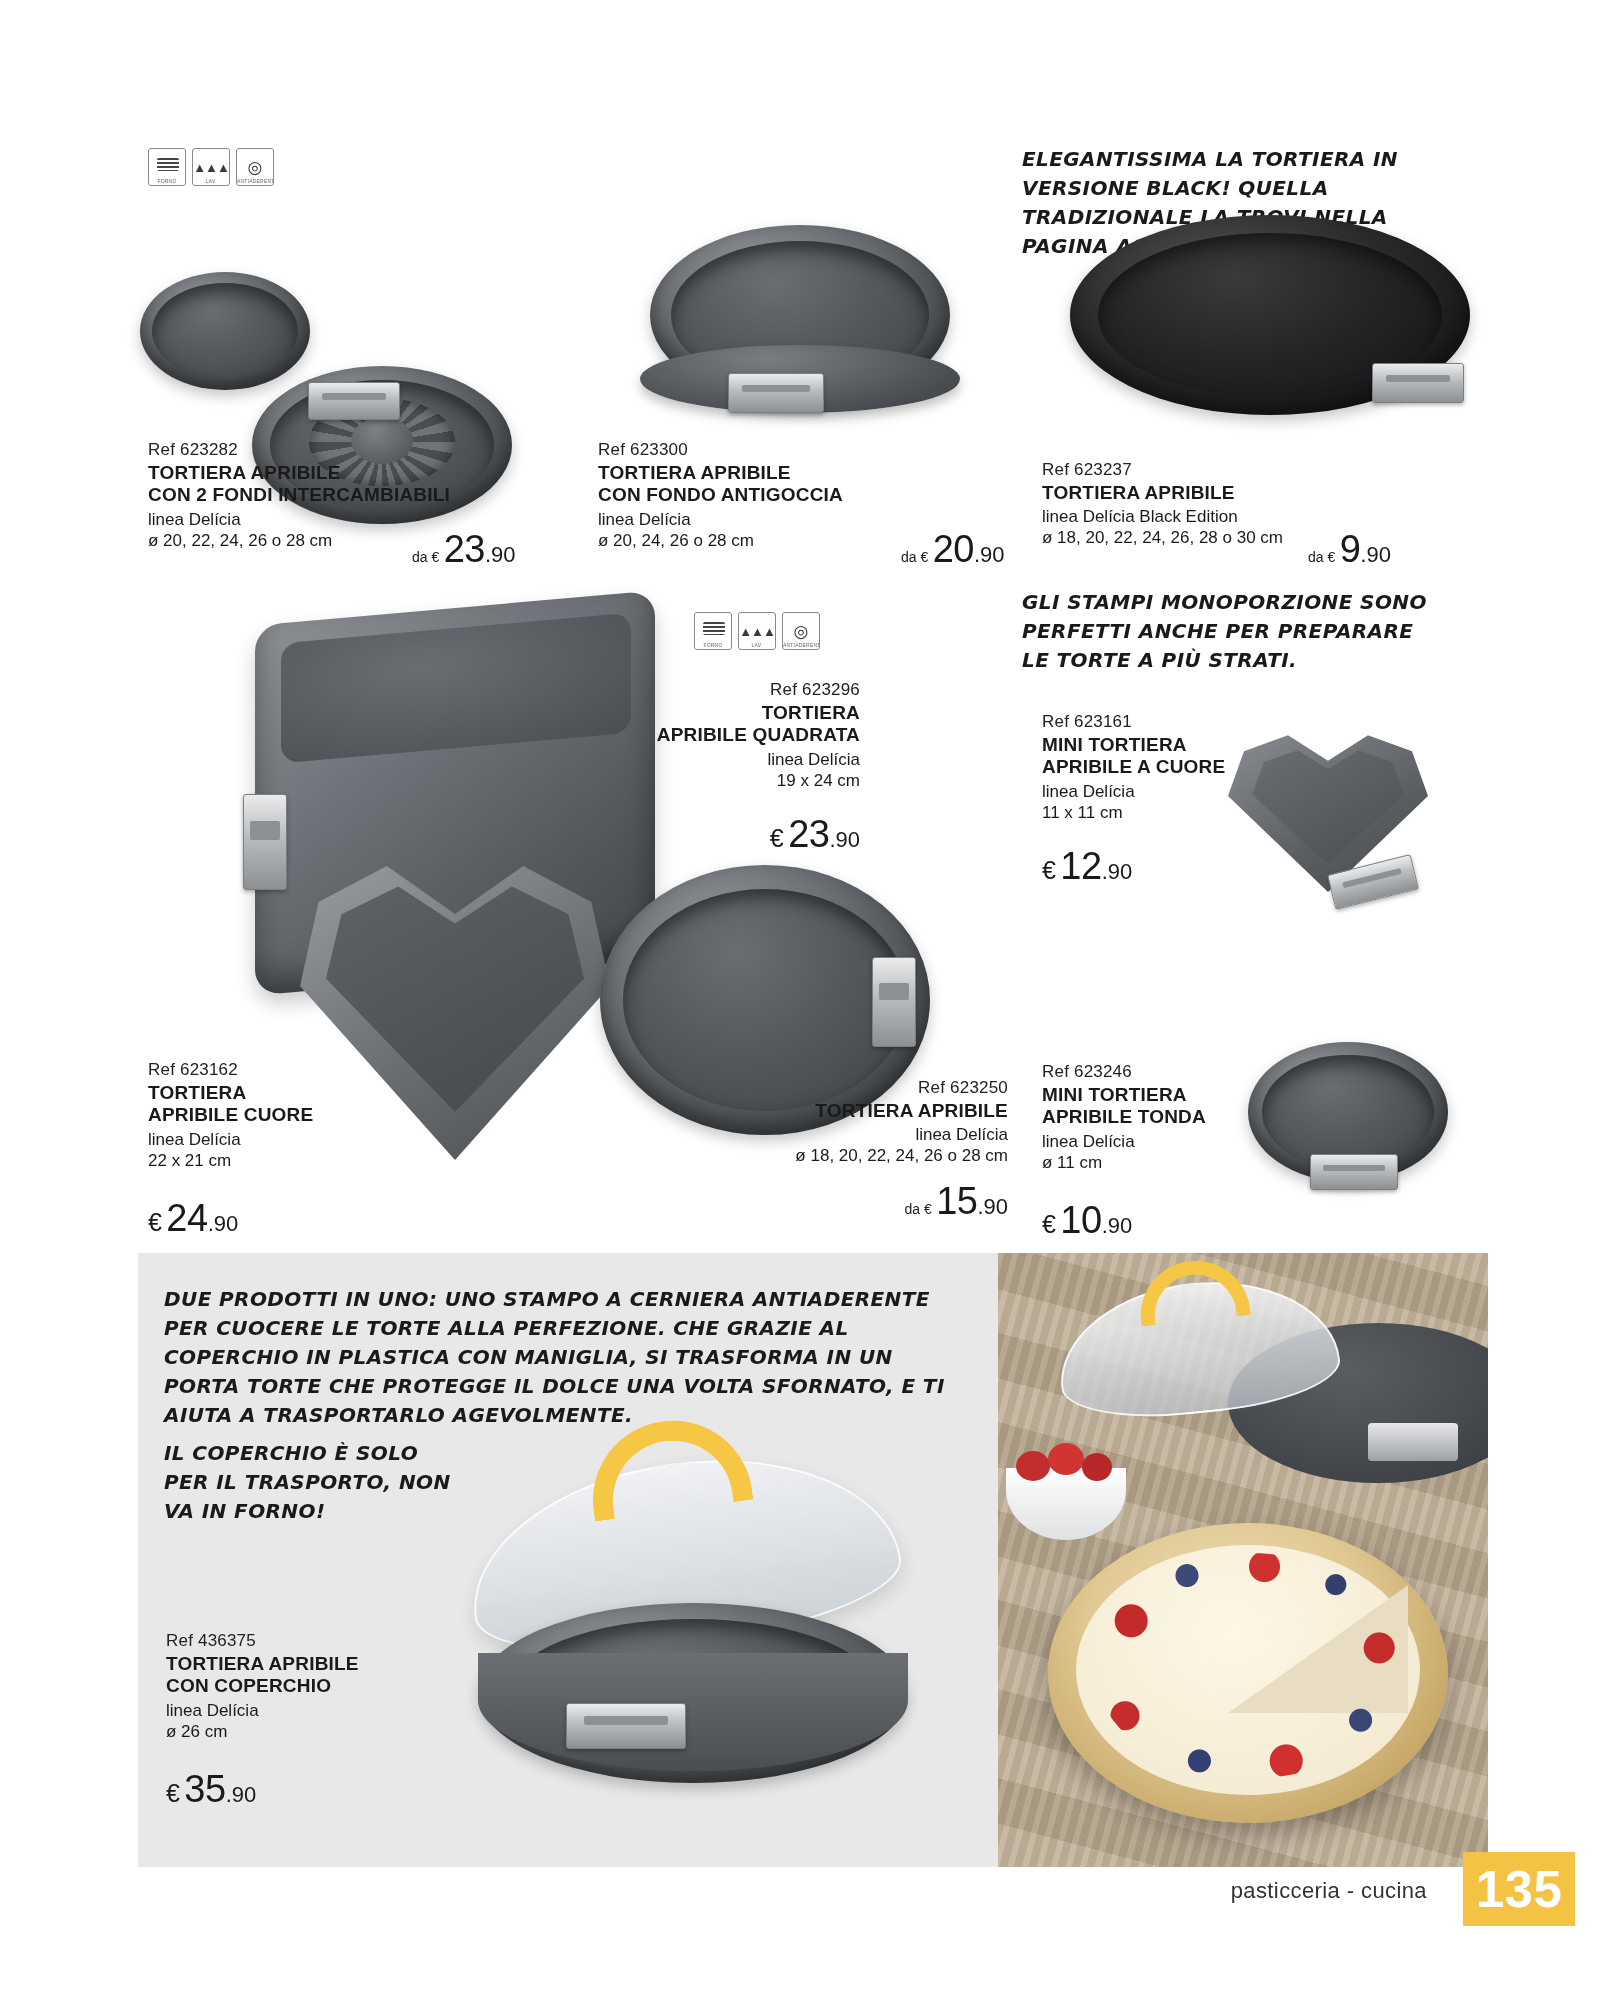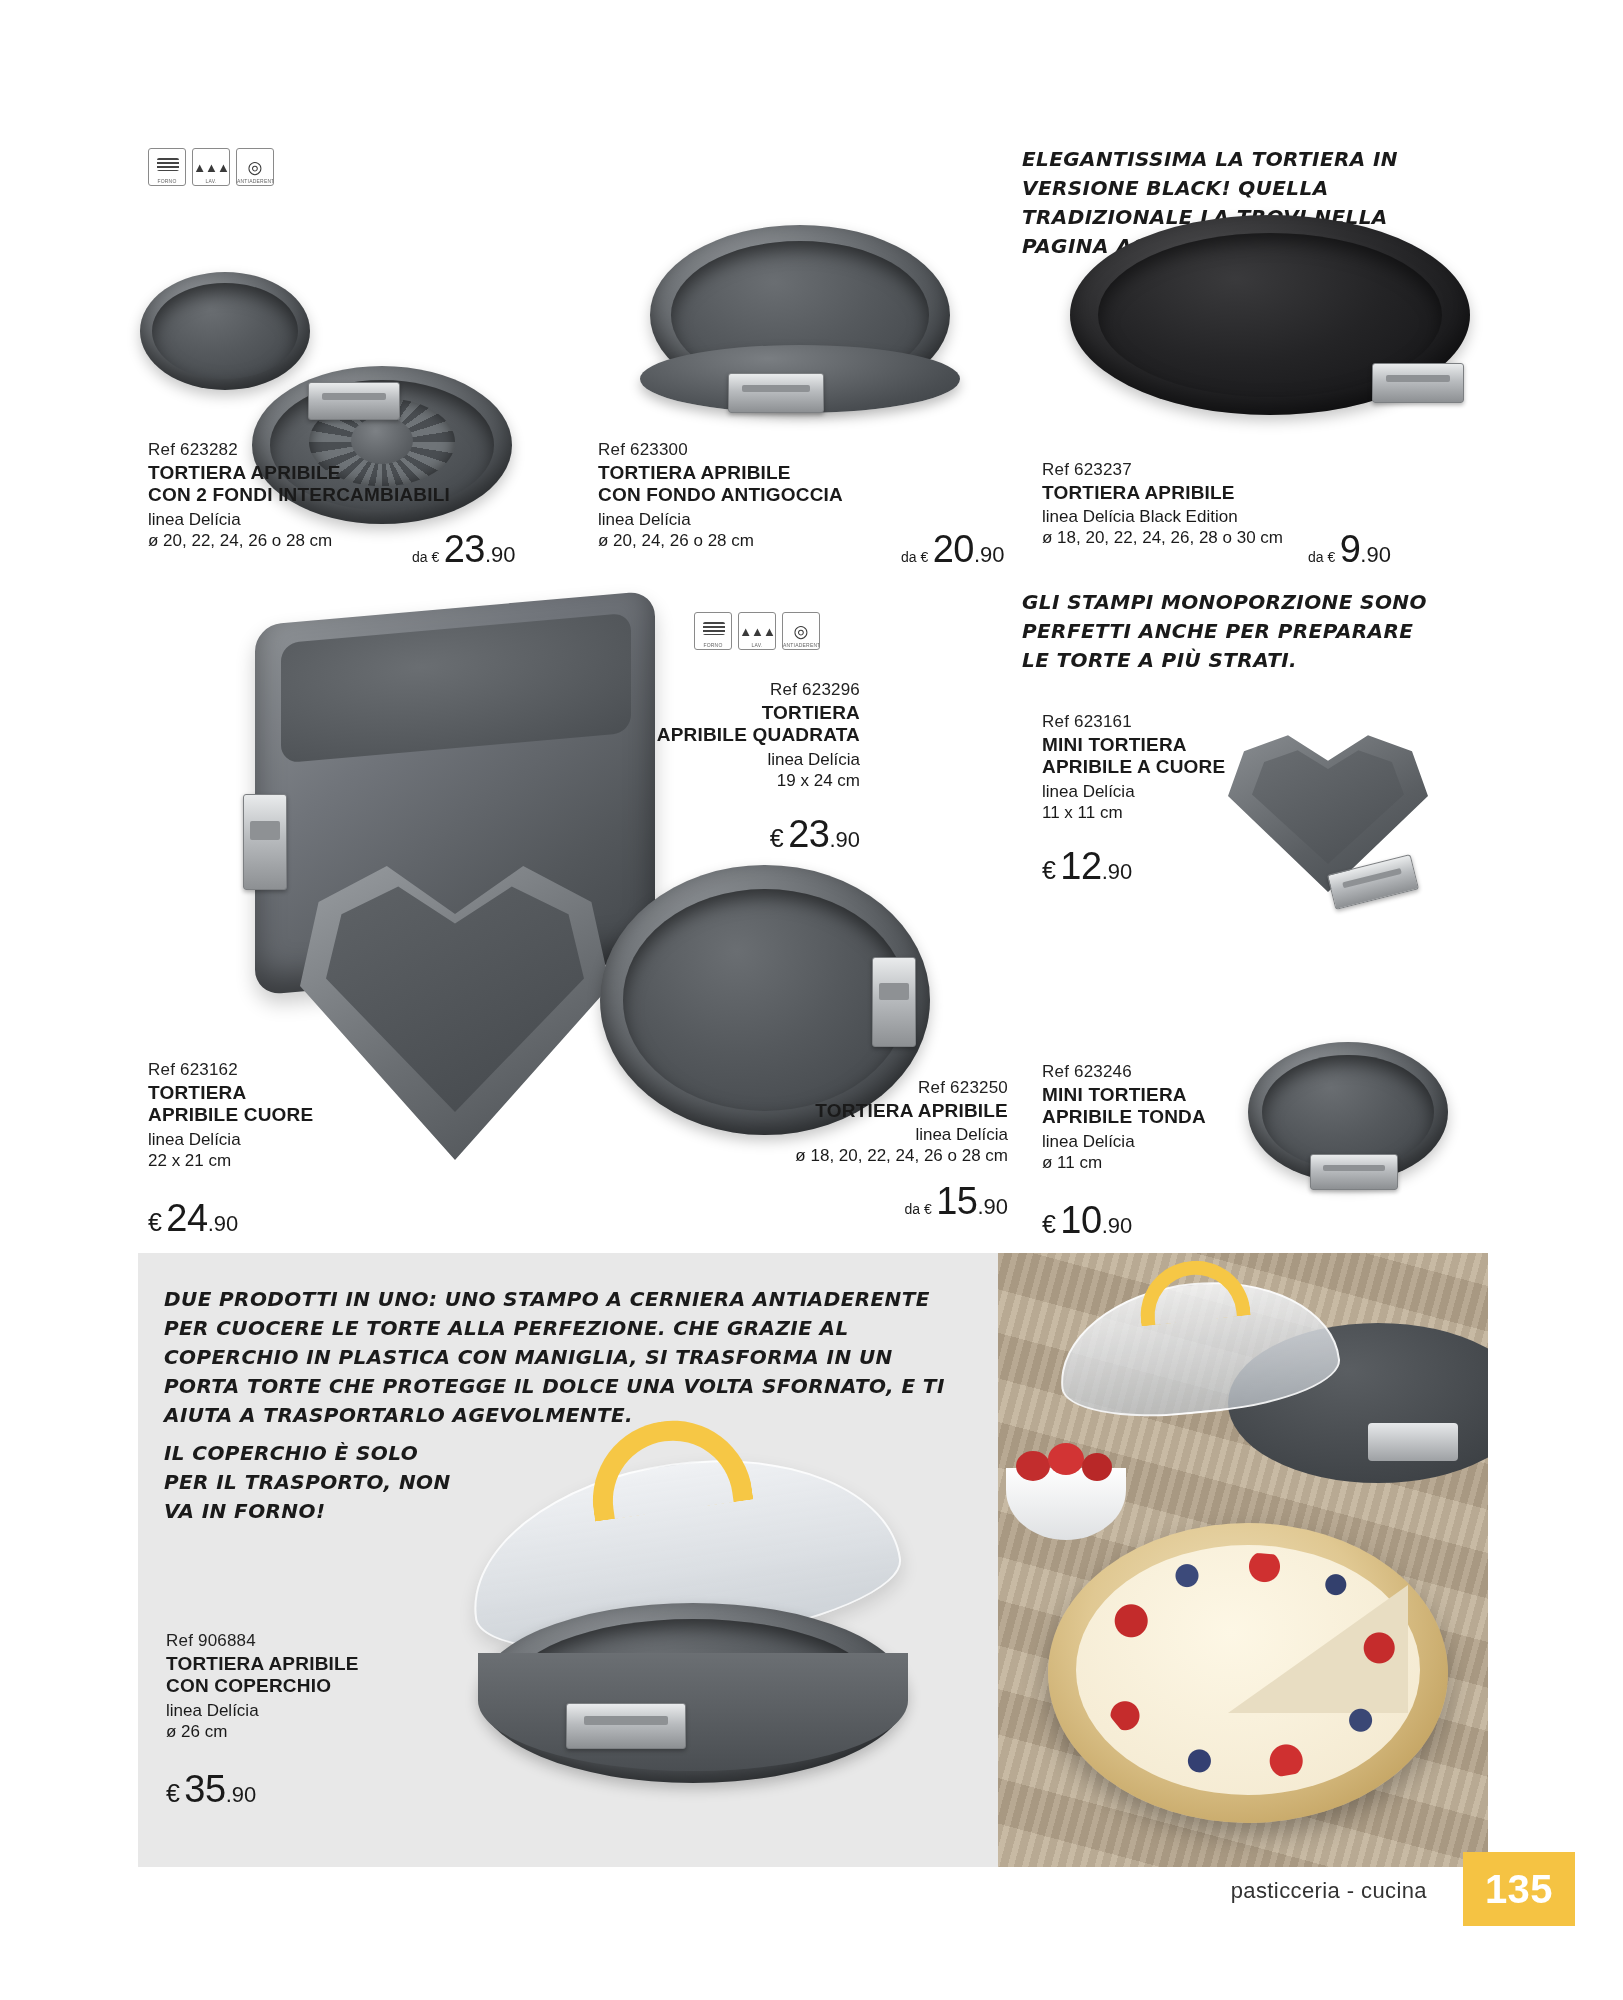--- a/index.html
+++ b/index.html
@@ -143,21 +143,21 @@
     letter-spacing: .4px;
   }
   .page-tab {
     position: absolute;
     right: 48px; bottom: 74px;
     width: 112px; height: 74px;
     background: #f5c343;
     display: flex; align-items: center; justify-content: center;
   }
   .page-num {
-    font-size: 40px; font-weight: bold; color: #ffffff;
+    font-size: 51px; font-weight: bold; color: #ffffff;
     letter-spacing: .5px;
   }
 </style>
 </head>
 <body>
 
 <div class="badges" style="position:absolute; left:148px; top:148px;">
   <div class="badge stripes">
     <span class="cap">FORNO</span>
   </div>
@@ -381,21 +381,21 @@
     <div class="pan round-pan" style="left:40px; top:200px; width:430px; height:180px;">
       <div class="inner"></div>
     </div>
     <div style="position:absolute; left:40px; top:250px; width:430px; height:118px;
          background: linear-gradient(180deg,#6b6f73,#4a4e52);
          border-radius: 0 0 50% 50% / 0 0 60% 60%;"></div>
     <div class="clasp" style="left:128px; top:300px; width:120px; height:46px;"></div>
   </div>
 
   <div style="position:absolute; left:28px; top:378px; width:300px;">
-    <div class="ref">Ref 906884</div>
+    <div class="ref">Ref 436375</div>
     <div class="pname">TORTIERA APRIBILE</div>
     <div class="pname" style="margin-top:0">CON COPERCHIO</div>
     <div class="linea">linea Delícia</div>
     <div class="sizes">ø 26 cm</div>
     <div class="price" style="margin-top:26px;">
       <span class="eur">€</span>
       <span class="big">35</span><span class="cent">.90</span>
     </div>
   </div>
 </div>

